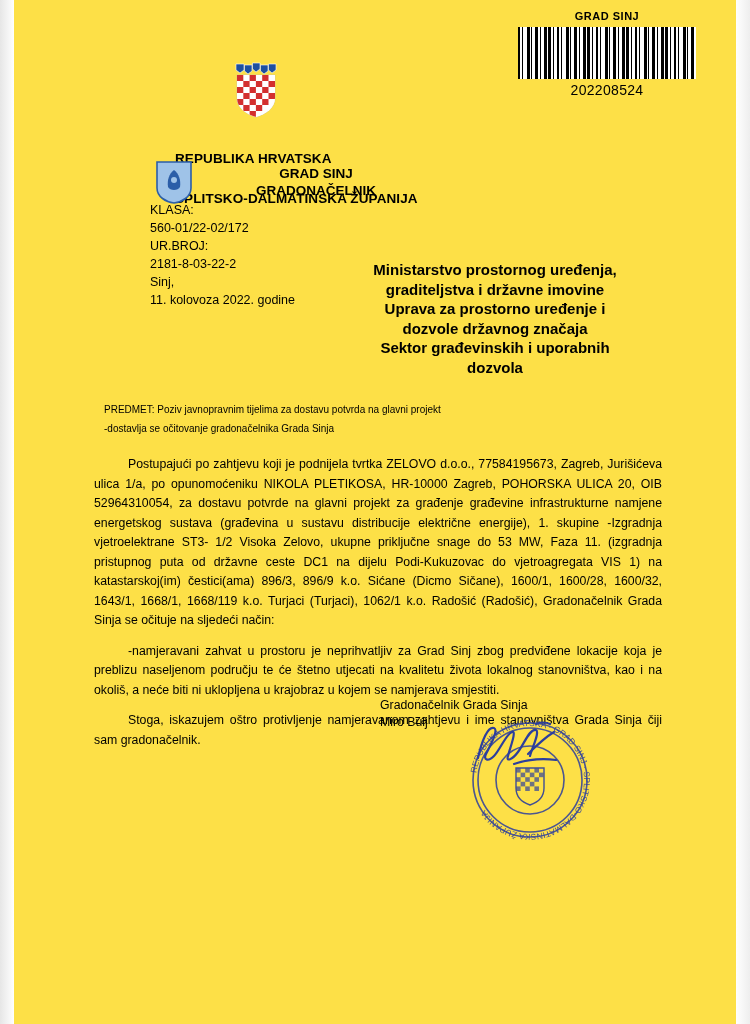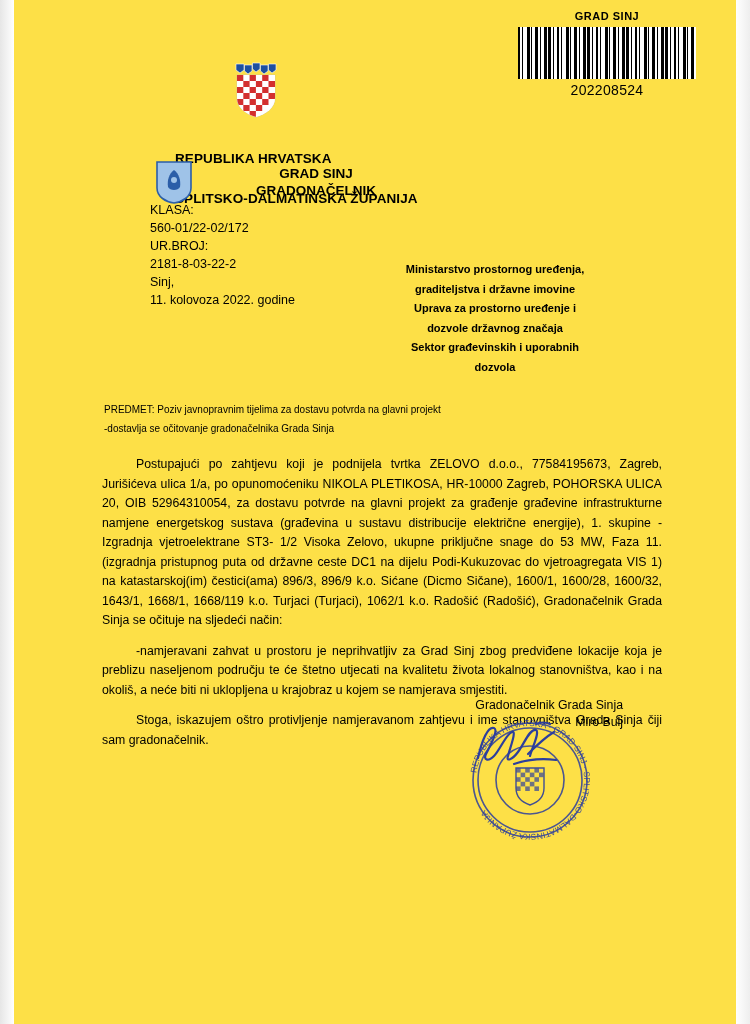--- a/index.html
+++ b/index.html
@@ -133,21 +133,21 @@
   .klasa-label { width: 80px; }
   .klasa-value { white-space: nowrap; }
 
   
   .recipient {
     position: absolute;
     top: 260px;
     left: 330px;
     width: 330px;
     text-align: center;
-    font-size: 11px;
+    font-size: 15px;
     line-height: 19.5px;
     font-weight: bold;
   }
 
   
   .subject {
     position: absolute;
     top: 400px;
     left: 104px;
     width: 560px;
@@ -158,30 +158,30 @@
   
   .body-text {
     position: absolute;
     top: 455px;
     left: 90px;
     width: 572px;
     font-size: 12.3px;
     line-height: 19.5px;
     text-align: justify;
   }
-  .para { margin: 0 0 11px 12px; text-indent: 34px; }
+  .para { margin: 0 0 11px 4px; text-indent: 34px; }
   .para.dash { text-indent: 34px; }
 
   
   .sig {
     position: absolute;
     top: 697px;
-    left: 363px;
+    left: 380px;
     width: 260px;
-    text-align: right;
+    text-align: left;
     font-size: 12.3px;
     line-height: 16px;
   }
   .sig-name { margin-top: 1px; }
 
   .stamp {
     position: absolute;
     top: 716px;
     left: 466px;
     width: 128px;

